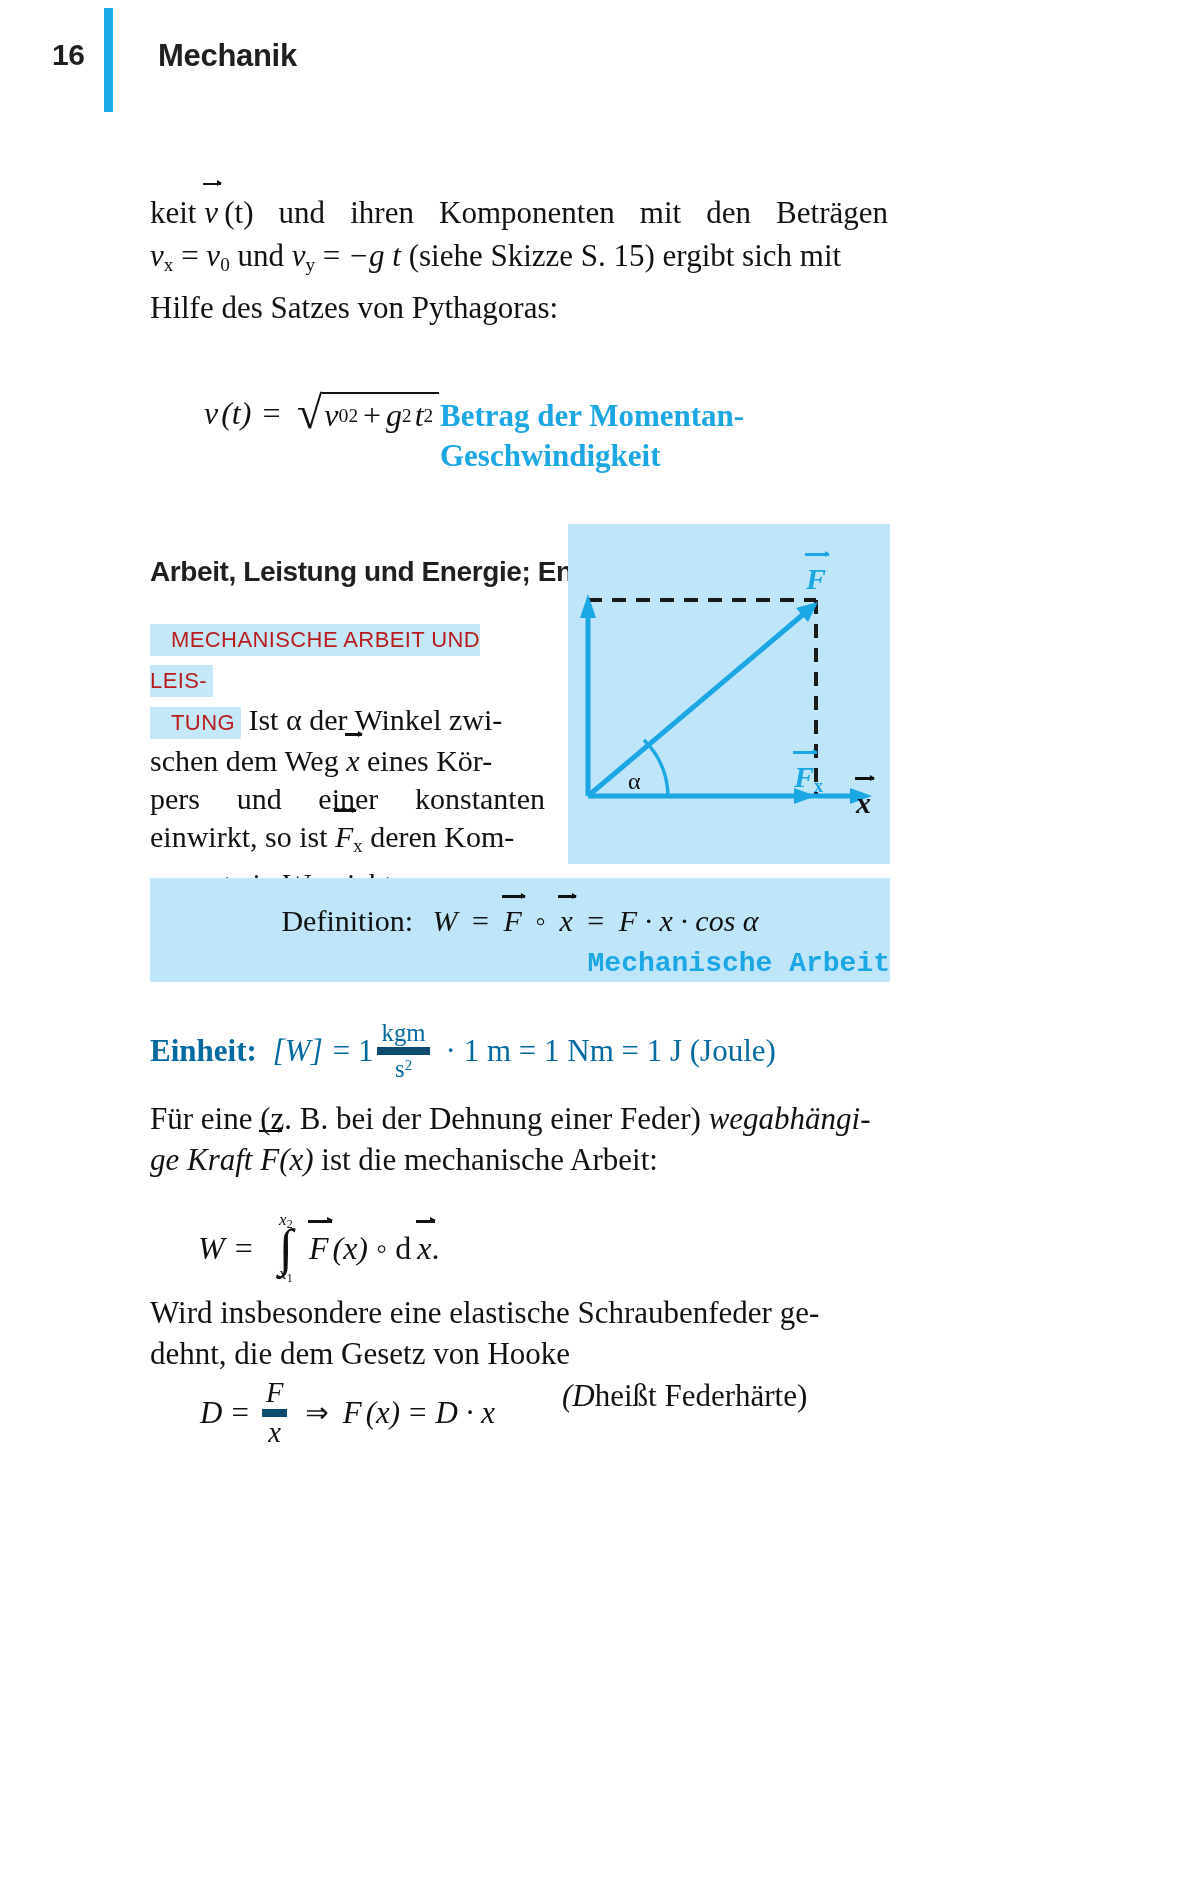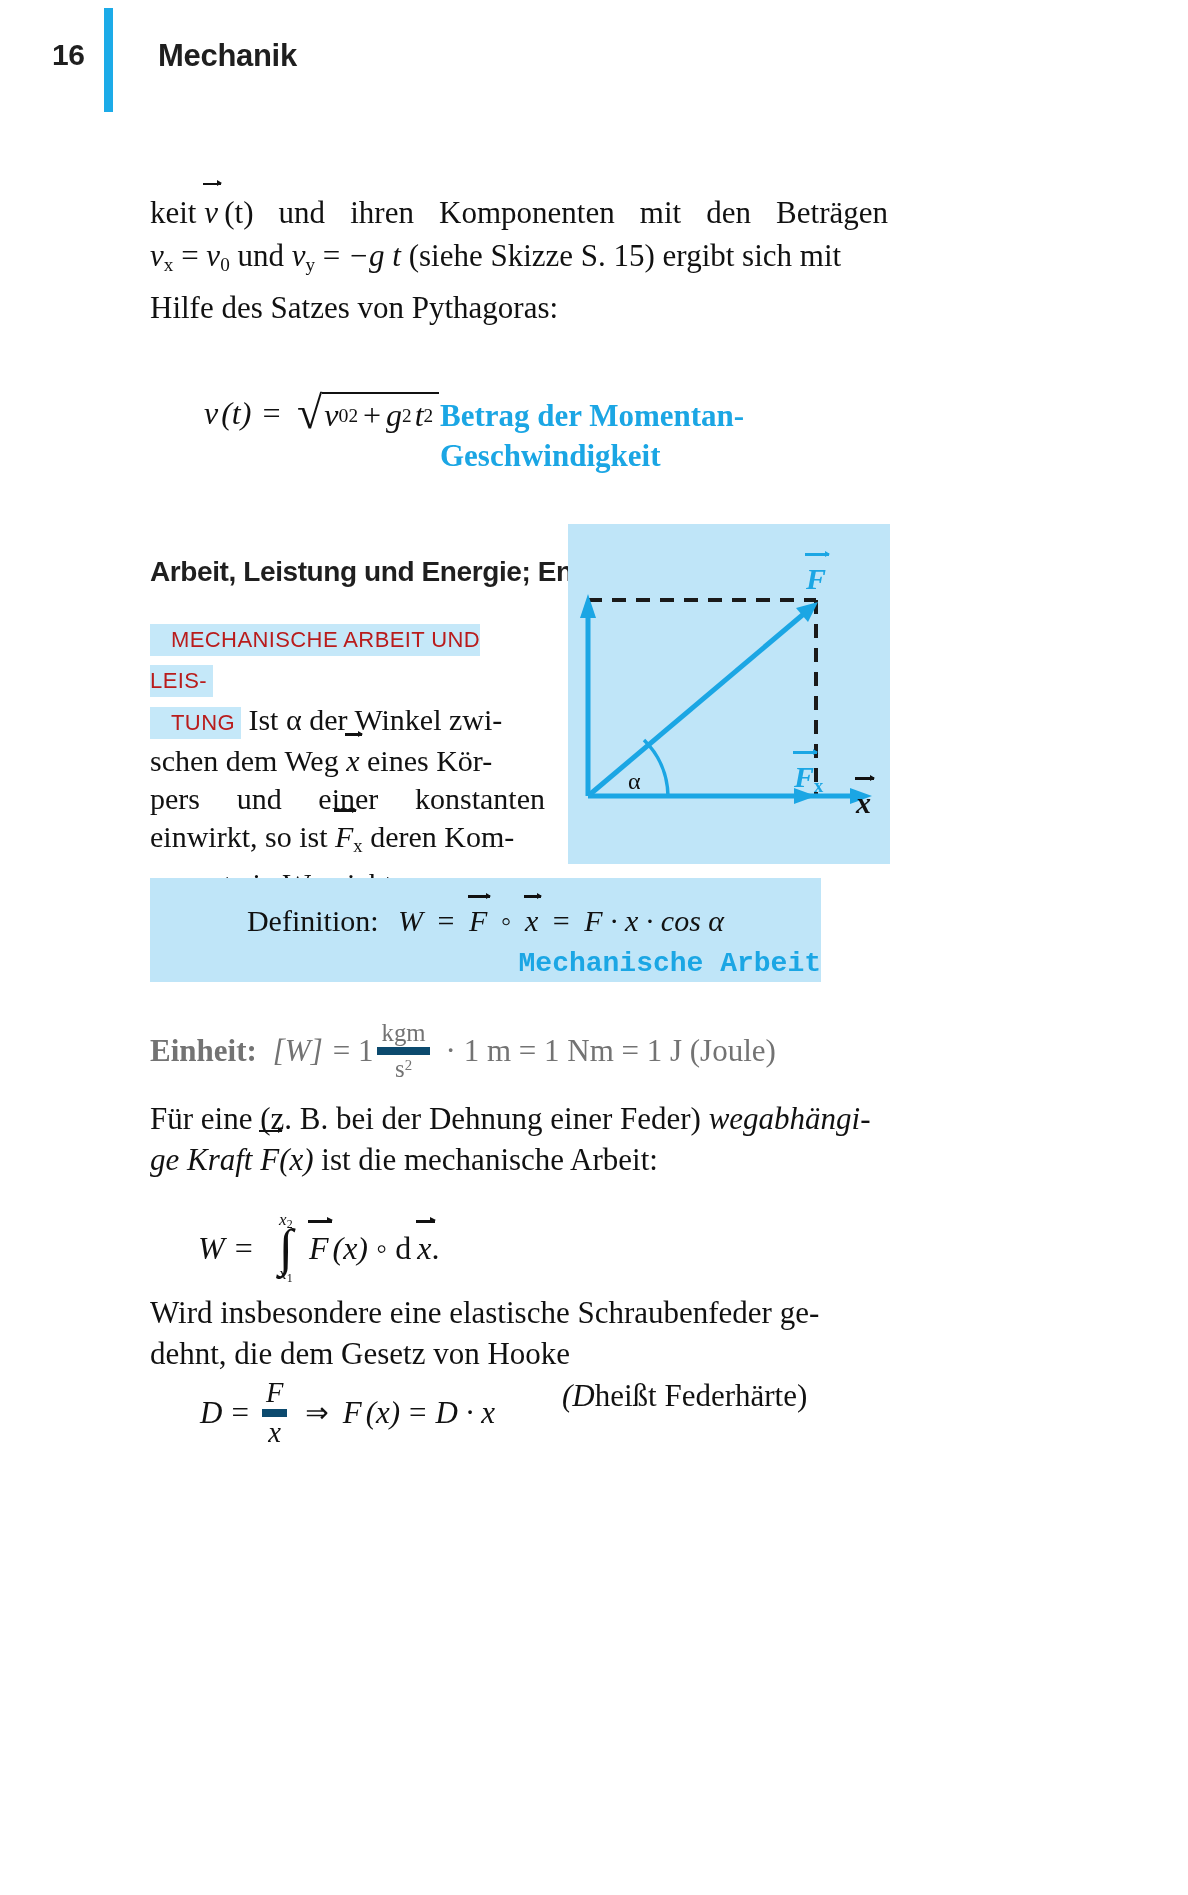--- a/index.html
+++ b/index.html
@@ -125,21 +125,21 @@
     font-family: Liberation Mono, monospace;
     font-weight: 700; font-size: 28px; color: #1ba6e4;
     padding-top: 10px;
     text-align: right;
   }
 
   
   .unit-line {
     position: absolute;
     font-family: "Liberation Serif", serif;
-    font-size: 31px; color: #737373;
+    font-size: 31px; color: #0369a1;
     display: flex; align-items: center; white-space: nowrap;
   }
   .bold-lbl { font-weight: 700; }
   .frac {
     display: inline-flex; flex-direction: column; align-items: center;
     vertical-align: middle; margin: 0 4px; line-height: 1.05;
   }
   .frac .num { border-bottom: 8px solid #0c4a6e; padding: 0 4px 1px 4px; font-size: 0.80em; }
   .frac .den { padding: 1px 4px 0 4px; font-size: 0.80em; }
 
@@ -265,21 +265,21 @@
   </div>
   <div style="position:absolute; left:226px; top:236px; font-family:'Liberation Serif',serif; font-size:30px; font-weight:700; color:#1ba6e4;">
     <span class="vec">F</span><sub class="sbr" style="font-weight:700;">x</sub>
   </div>
   <div style="position:absolute; left:288px; top:262px; font-family:'Liberation Serif',serif; font-size:30px; font-weight:700; color:#111;">
     <span class="vec">x</span>
   </div>
   <div style="position:absolute; left:60px; top:244px; font-family:'Liberation Serif',serif; font-size:24px; color:#111;">α</div>
 </div>
 
-<div class="def-band" style="left:150px; top:878px; width:671px; height:104px;">
+<div class="def-band" style="left:150px; top:878px; width:740px; height:104px;">
   <div class="def-line1">
     <span>Definition:</span>
     <span style="margin-left:12px;"><i class="it">W</i></span>
     <span style="margin:0 7px;">=</span>
     <span class="vec" style="font-weight:400;">F</span>
     <span style="margin:0 6px;">◦</span>
     <span class="vec" style="font-weight:400;">x</span>
     <span style="margin:0 7px;">=</span>
     <i class="it">F · x · cos α</i>
   </div>

